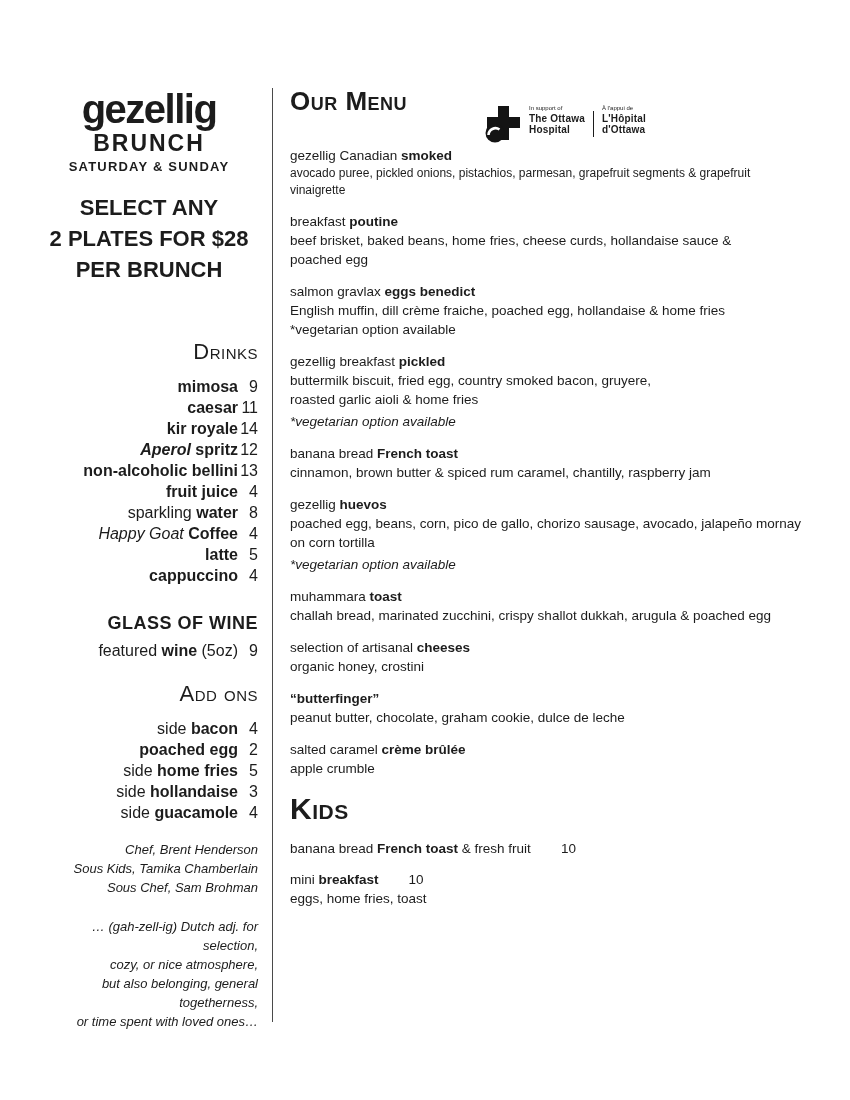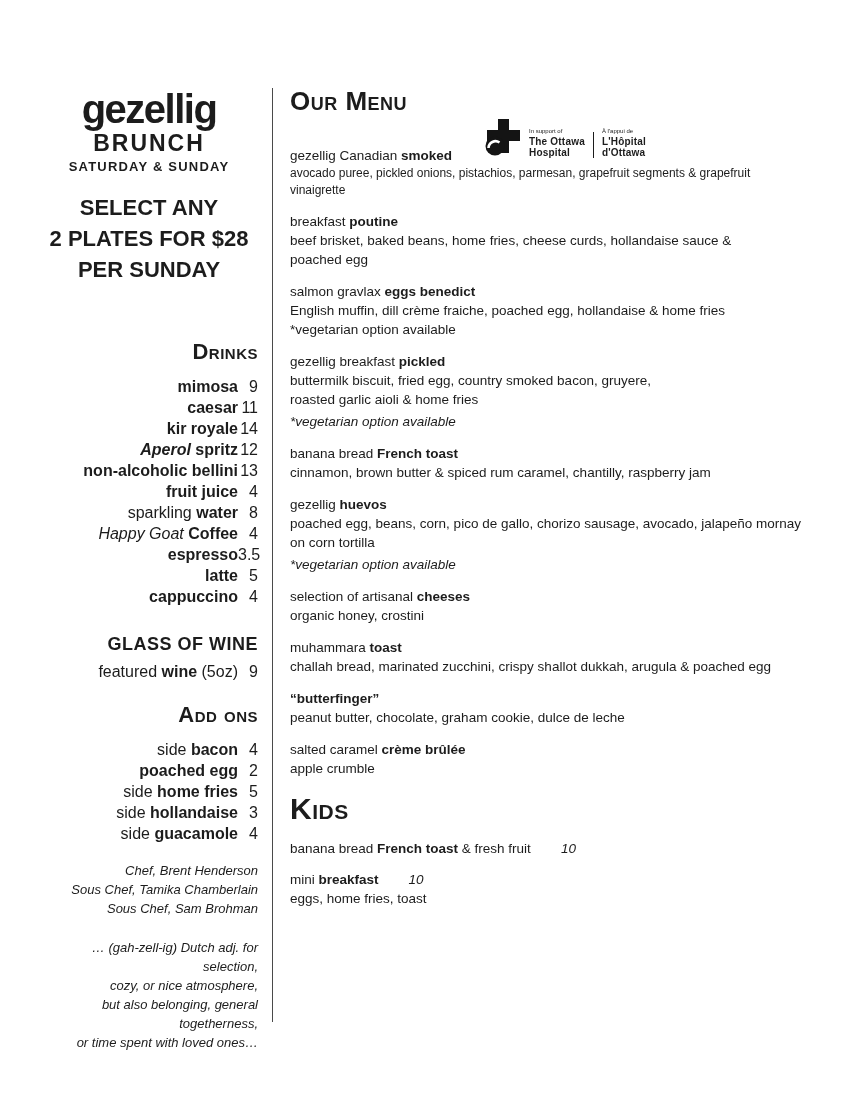--- a/index.html
+++ b/index.html
@@ -11,79 +11,79 @@
   
   .left-col { position:absolute; left:40px; top:88px; width:218px; }
 
   .logo-block { text-align:center; }
   .brand-logo { font-size:40px; font-weight:bold; letter-spacing:-1.5px; line-height:1.05; }
   .brand-sub1 { font-size:23px; font-weight:bold; letter-spacing:2px; line-height:1.15; }
   .brand-sub2 { font-size:13px; font-weight:bold; letter-spacing:1.2px; margin-top:3px; }
 
   .offer { text-align:center; font-size:22px; font-weight:bold; line-height:31px; margin-top:18px; }
 
-  .sec-heading { font-variant:small-caps; font-weight:bold; font-size:22px; line-height:26px; text-align:right; letter-spacing:0.5px; }
+  .sec-heading { font-variant:small-caps; font-weight:normal; font-size:22px; line-height:26px; text-align:right; letter-spacing:0.5px; }
   .drinks-head { margin-top:54px; }
   .sec-heading-plain { font-weight:bold; font-size:18px; line-height:22px; text-align:right; letter-spacing:0.5px; margin-top:26px; }
   .addons-head { margin-top:20px; }
 
   .list { margin-top:11px; }
   .wine-list { margin-top:6px; }
   .price-row { display:flex; justify-content:flex-end; align-items:baseline; font-size:16px; line-height:21px; }
   .price-row .name { text-align:right; white-space:pre; }
   .price-row .price { width:20px; text-align:right; flex:none; }
 
   .staff { margin-top:17px; font-style:italic; font-size:13px; line-height:19px; text-align:right; }
   .definition { margin-top:20px; font-style:italic; font-size:13px; line-height:19px; text-align:right; }
 
   
   .right-col { position:absolute; left:290px; top:86px; width:548px; }
   .menu-title { font-variant:small-caps; font-weight:bold; font-size:26px; line-height:30px; letter-spacing:0.5px; }
 
-  .hospital { position:absolute; left:195px; top:32px; display:flex; align-items:flex-end; }
+  .hospital { position:absolute; left:195px; top:19px; display:flex; align-items:flex-start; }
   .h-icon { flex:none; margin-right:8px; }
   .h-block { line-height:1; }
   .h-small { font-size:6px; color:#222; margin-bottom:2px; }
   .h-name { font-size:10px; font-weight:bold; line-height:11px; letter-spacing:0.2px; }
   .h-div { width:1px; height:26px; background:#1c1c1c; margin:6px 8px 0 8px; flex:none; }
   .h-fr { margin-top:0; }
 
   .menu-items { margin-top:30px; }
   .menu-item { font-size:13.5px; line-height:19px; margin-bottom:13px; }
   .menu-item .item-name { white-space:pre; }
   .menu-item .line { }
   .menu-item .line.it { font-style:italic; }
   .menu-item .line:not(.it) + .line.it { margin-top:3px; }
   .menu-item .line.small { font-size:12px; line-height:17px; }
 
   .kids-title { font-variant:small-caps; font-weight:bold; font-size:30px; line-height:30px; letter-spacing:0.5px; margin-top:16px; }
   .kids-items { margin-top:15px; }
   .kids-items .menu-item { margin-bottom:12px; }
-  .kprice { margin-left:30px;font-style:italic; }
+  .kprice { margin-left:30px; }
 
   .b { font-weight:bold; }
   .it { font-style:italic; }
 </style>
 </head>
 <body>
 
 <div class="page">
   <div class="divider"></div>
 
   <div class="left-col">
     <div class="logo-block">
       <div class="brand-logo">gezellig</div>
       <div class="brand-sub1">BRUNCH</div>
       <div class="brand-sub2">SATURDAY &amp; SUNDAY</div>
     </div>
 
     <div class="offer">
       <div>SELECT ANY</div>
       <div>2 PLATES FOR $28</div>
-      <div>PER SUNDAY</div>
+      <div>PER BRUNCH</div>
     </div>
 
     <div class="sec-heading drinks-head">Drinks</div>
     <div class="list" id="drinks-list">
         <div class="price-row">
           <span class="name"><span class="b ">mimosa</span></span>
           <span class="price">9</span>
         </div>
         <div class="price-row">
           <span class="name"><span class="b ">caesar</span></span>
@@ -107,24 +107,20 @@
         </div>
         <div class="price-row">
           <span class="name"><span>sparkling </span><span class="b ">water</span></span>
           <span class="price">8</span>
         </div>
         <div class="price-row">
           <span class="name"><span class="it">Happy Goat </span><span class="b ">Coffee</span></span>
           <span class="price">4</span>
         </div>
         <div class="price-row">
-          <span class="name"><span class="b ">espresso</span></span>
-          <span class="price">3.5</span>
-        </div>
-        <div class="price-row">
           <span class="name"><span class="b ">latte</span></span>
           <span class="price">5</span>
         </div>
         <div class="price-row">
           <span class="name"><span class="b ">cappuccino</span></span>
           <span class="price">4</span>
         </div>
       </div>
 
     <div class="sec-heading-plain">GLASS OF WINE</div>
@@ -154,21 +150,21 @@
           <span class="price">3</span>
         </div>
         <div class="price-row">
           <span class="name"><span>side </span><span class="b ">guacamole</span></span>
           <span class="price">4</span>
         </div>
       </div>
 
     <div class="staff" id="staff-block">
         <div>Chef, Brent Henderson</div>
-        <div>Sous Chef, Tamika Chamberlain</div>
+        <div>Sous Kids, Tamika Chamberlain</div>
         <div>Sous Chef, Sam Brohman</div>
       </div>
     <div class="definition" id="definition-block">
         <div>… (gah-zell-ig) Dutch adj. for selection,</div>
         <div>cozy, or nice atmosphere,</div>
         <div>but also belonging, general togetherness,</div>
         <div>or time spent with loved ones…</div>
       </div>
   </div>
 
@@ -221,28 +217,28 @@
           <div class="item-name"><span>banana bread </span><span class="b ">French toast</span></div>
           <div class="line">cinnamon, brown butter &amp; spiced rum caramel, chantilly, raspberry jam</div>
         </div>
         <div class="menu-item">
           <div class="item-name"><span>gezellig </span><span class="b ">huevos</span></div>
           <div class="line">poached egg, beans, corn, pico de gallo, chorizo sausage, avocado, jalapeño mornay</div>
           <div class="line">on corn tortilla</div>
           <div class="line it">*vegetarian option available</div>
         </div>
         <div class="menu-item">
+          <div class="item-name"><span>muhammara </span><span class="b ">toast</span></div>
+          <div class="line">challah bread, marinated zucchini, crispy shallot dukkah, arugula &amp; poached egg</div>
+        </div>
+        <div class="menu-item">
           <div class="item-name"><span>selection of artisanal </span><span class="b ">cheeses</span></div>
           <div class="line">organic honey, crostini</div>
         </div>
         <div class="menu-item">
-          <div class="item-name"><span>muhammara </span><span class="b ">toast</span></div>
-          <div class="line">challah bread, marinated zucchini, crispy shallot dukkah, arugula &amp; poached egg</div>
-        </div>
-        <div class="menu-item">
           <div class="item-name"><span class="b ">“butterfinger”</span></div>
           <div class="line">peanut butter, chocolate, graham cookie, dulce de leche</div>
         </div>
         <div class="menu-item">
           <div class="item-name"><span>salted caramel </span><span class="b ">crème brûlée</span></div>
           <div class="line">apple crumble</div>
         </div>
       </div>
 
     <div class="kids-title">Kids</div>

